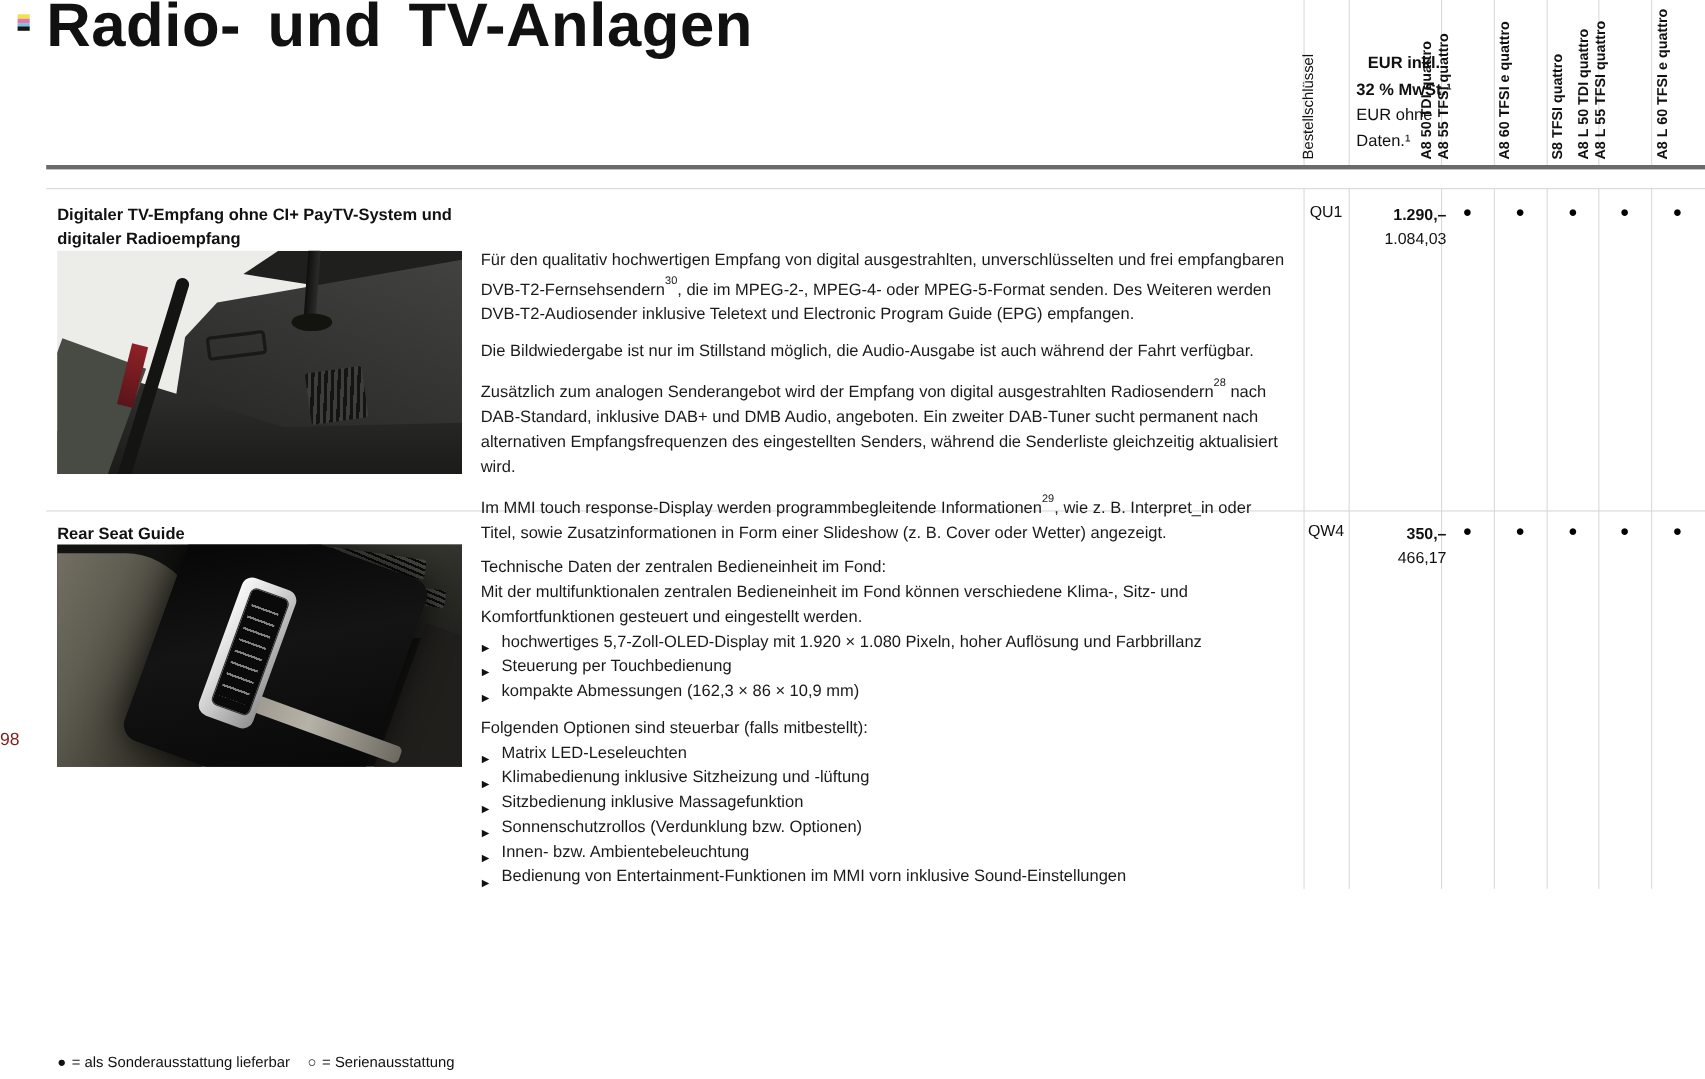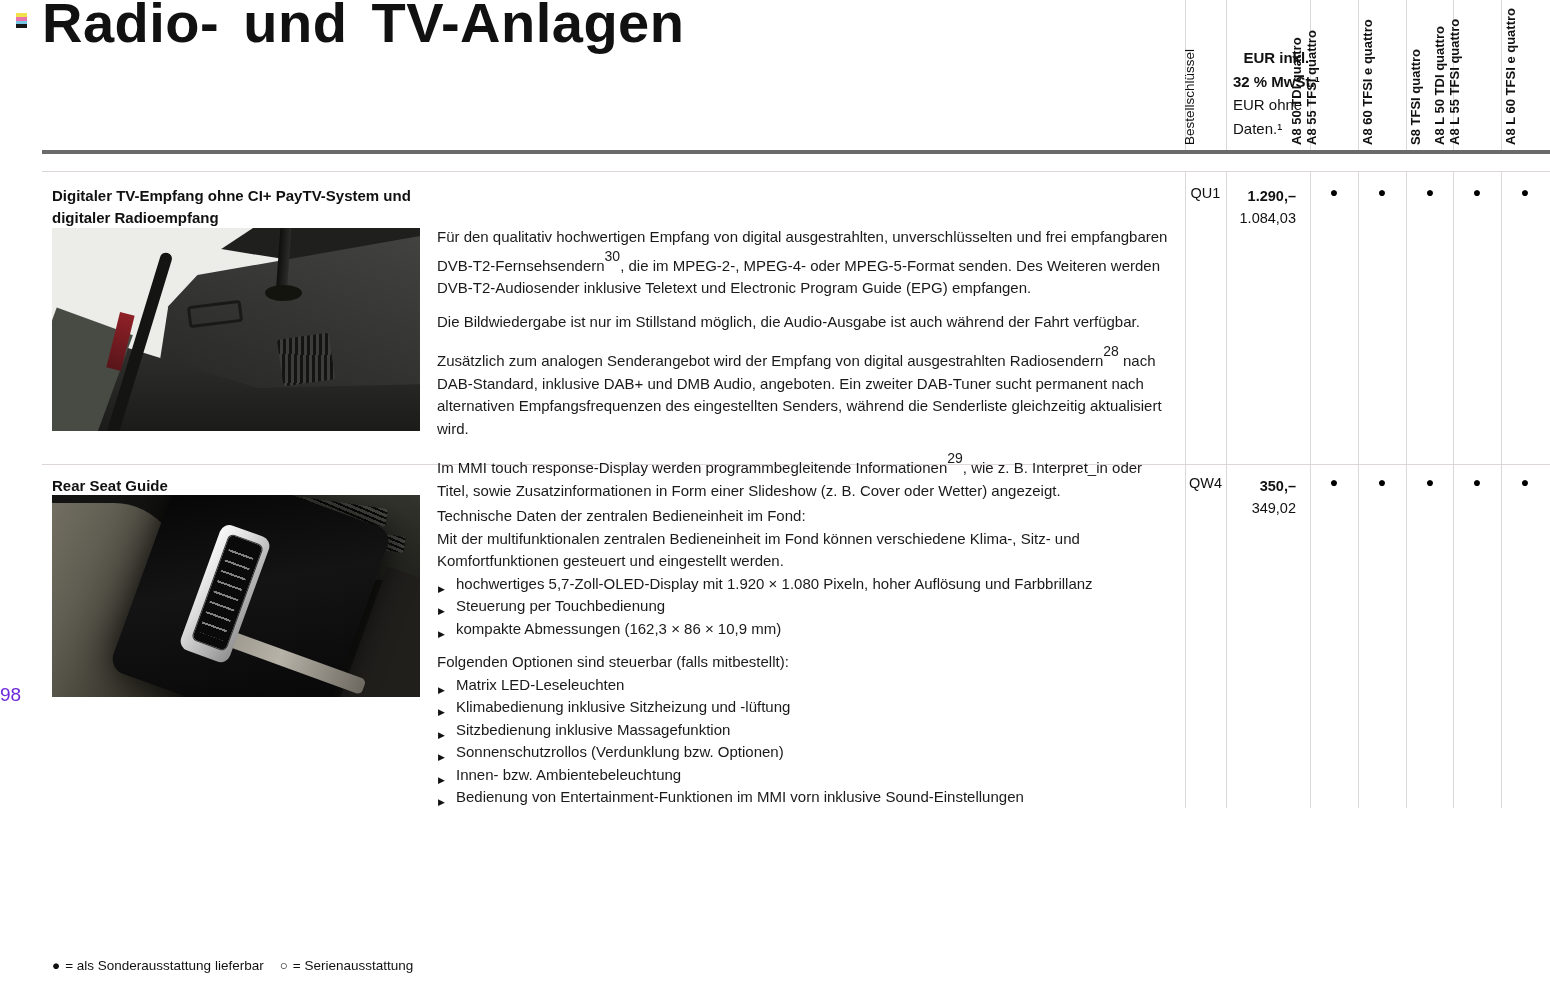--- a/index.html
+++ b/index.html
@@ -34,29 +34,29 @@
   
   .row{position:absolute;left:0;right:0;}
   .row-title{position:absolute;left:52px;width:400px;margin:0;font-size:15px;font-weight:bold;
              line-height:22px;color:#111;}
   .row-image{position:absolute;left:52px;width:368px;overflow:hidden;background:#ecece9;}
   .row-text{position:absolute;left:437px;width:736px;font-size:15px;line-height:22.5px;color:#1a1a1a;}
   .para{margin:0;}
   .gap{margin-top:11px;}
   .bullet{position:relative;padding-left:19px;}
   .bullet .tri{position:absolute;left:1px;top:5px;font-size:9px;color:#111;}
-  sup.fn{font-size:14px;position:relative;top:-4px;}
+  sup.fn{font-size:10px;position:relative;top:-4px;}
   .cell-code{position:absolute;left:1185px;width:41px;text-align:center;font-size:14.5px;color:#111;}
-  .cell-price{position:absolute;left:1226px;width:70px;text-align:right;font-size:14.5px;line-height:22px;color:#111;}
+  .cell-price{position:absolute;left:1226px;width:70px;text-align:right;font-size:14.5px;line-height:22px;color:#111;padding-left:19px;}
   .price-incl{font-weight:bold;}
   .dots{position:absolute;left:0;right:0;top:0;height:30px;}
   .dot{position:absolute;transform:translateX(-50%);font-size:14px;line-height:14px;color:#000;}
 
   
-  #page-num{position:absolute;left:0px;top:684px;font-size:19px;color:#6d28d9;}
+  #page-num{position:absolute;left:0px;top:664px;font-size:16px;color:#7f1d1d;}
   #footer{position:absolute;left:52px;top:958px;display:flex;align-items:baseline;font-size:13.5px;color:#111;}
   .leg-item{margin-right:16px;white-space:nowrap;}
   .leg-sym{margin-right:5px;}
 
   
   .art-trunk div{position:absolute;}
   .t-lid{left:46%;top:0;width:54%;height:26%;background:#1f1f1d;clip-path:polygon(16% 0,100% 0,100% 100%,0 40%);}
   .t-side{left:28%;top:4%;width:72%;height:96%;background:linear-gradient(200deg,#424240 0%,#343432 45%,#232321 100%);
           clip-path:polygon(16% 20%,100% 0,100% 100%,0 80%,5% 36%);}
   .t-sill{left:0;top:52%;width:100%;height:48%;background:linear-gradient(180deg,#323230,#1b1b19);
@@ -211,21 +211,21 @@
         <div class="bullet"><span class="tri">▶</span><span class="btext">Matrix LED-Leseleuchten</span></div>
         <div class="bullet"><span class="tri">▶</span><span class="btext">Klimabedienung inklusive Sitzheizung und -lüftung</span></div>
         <div class="bullet"><span class="tri">▶</span><span class="btext">Sitzbedienung inklusive Massagefunktion</span></div>
         <div class="bullet"><span class="tri">▶</span><span class="btext">Sonnenschutzrollos (Verdunklung bzw. Optionen)</span></div>
         <div class="bullet"><span class="tri">▶</span><span class="btext">Innen- bzw. Ambientebeleuchtung</span></div>
         <div class="bullet"><span class="tri">▶</span><span class="btext">Bedienung von Entertainment-Funktionen im MMI vorn inklusive Sound-Einstellungen</span></div>
       </div>
     <div class="cell-code" style="top:10px">QW4</div>
     <div class="cell-price" style="top:10px">
       <div class="price-incl">350,–</div>
-      <div class="price-excl">349,02</div>
+      <div class="price-excl">466,17</div>
     </div>
     <div class="dots" style="top:10px">
         <span class="dot" style="left: 1334px;">●</span>
         <span class="dot" style="left: 1382px;">●</span>
         <span class="dot" style="left: 1430px;">●</span>
         <span class="dot" style="left: 1477px;">●</span>
         <span class="dot" style="left: 1525px;">●</span>
       </div>
   </section>
 

